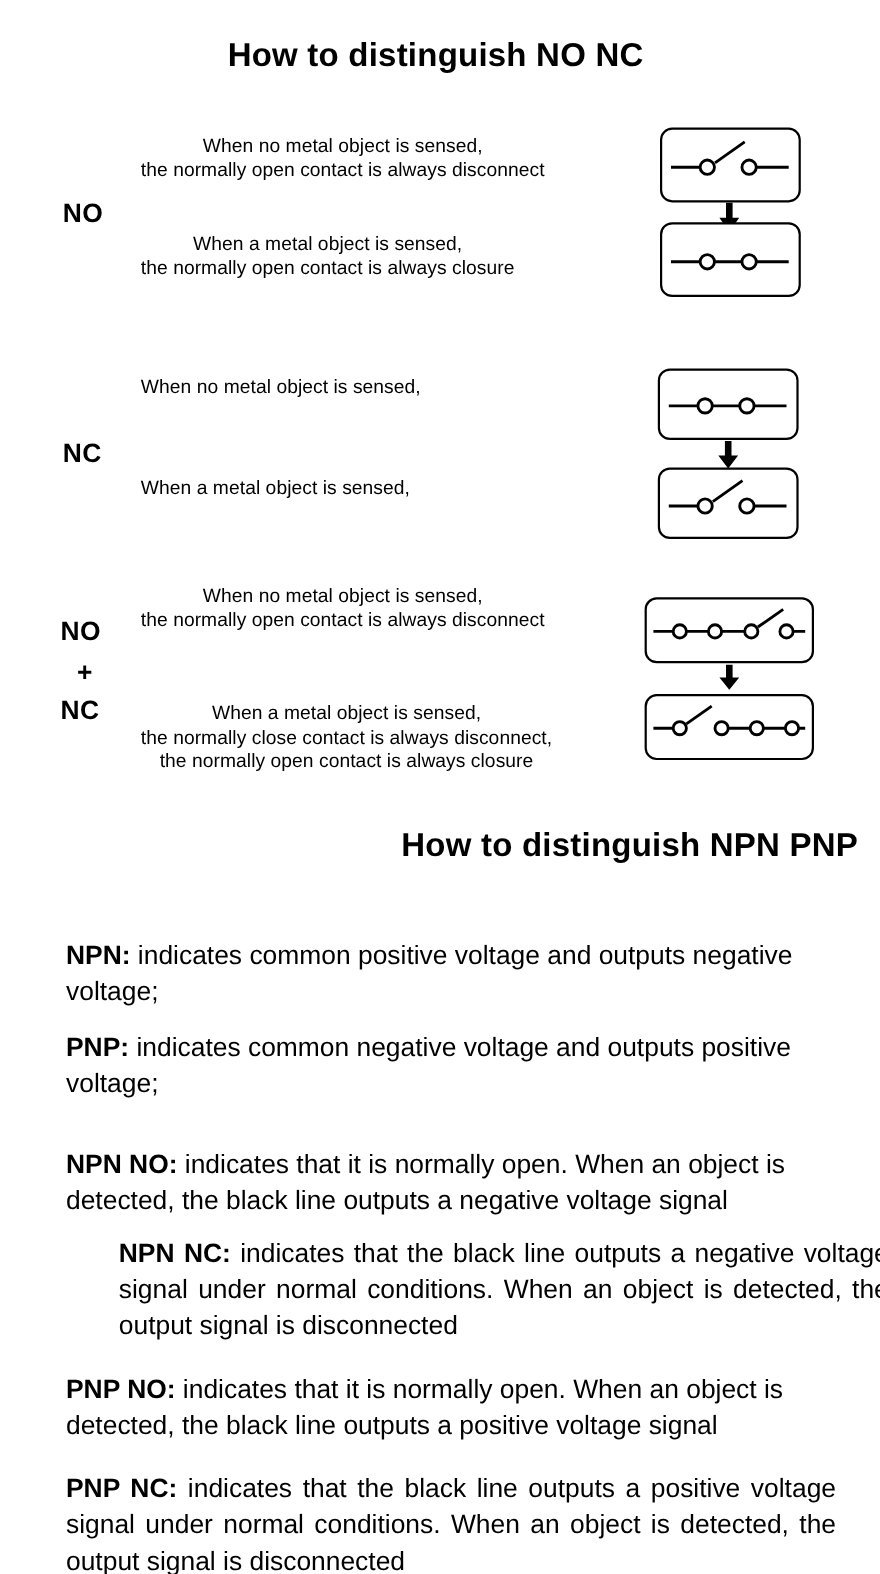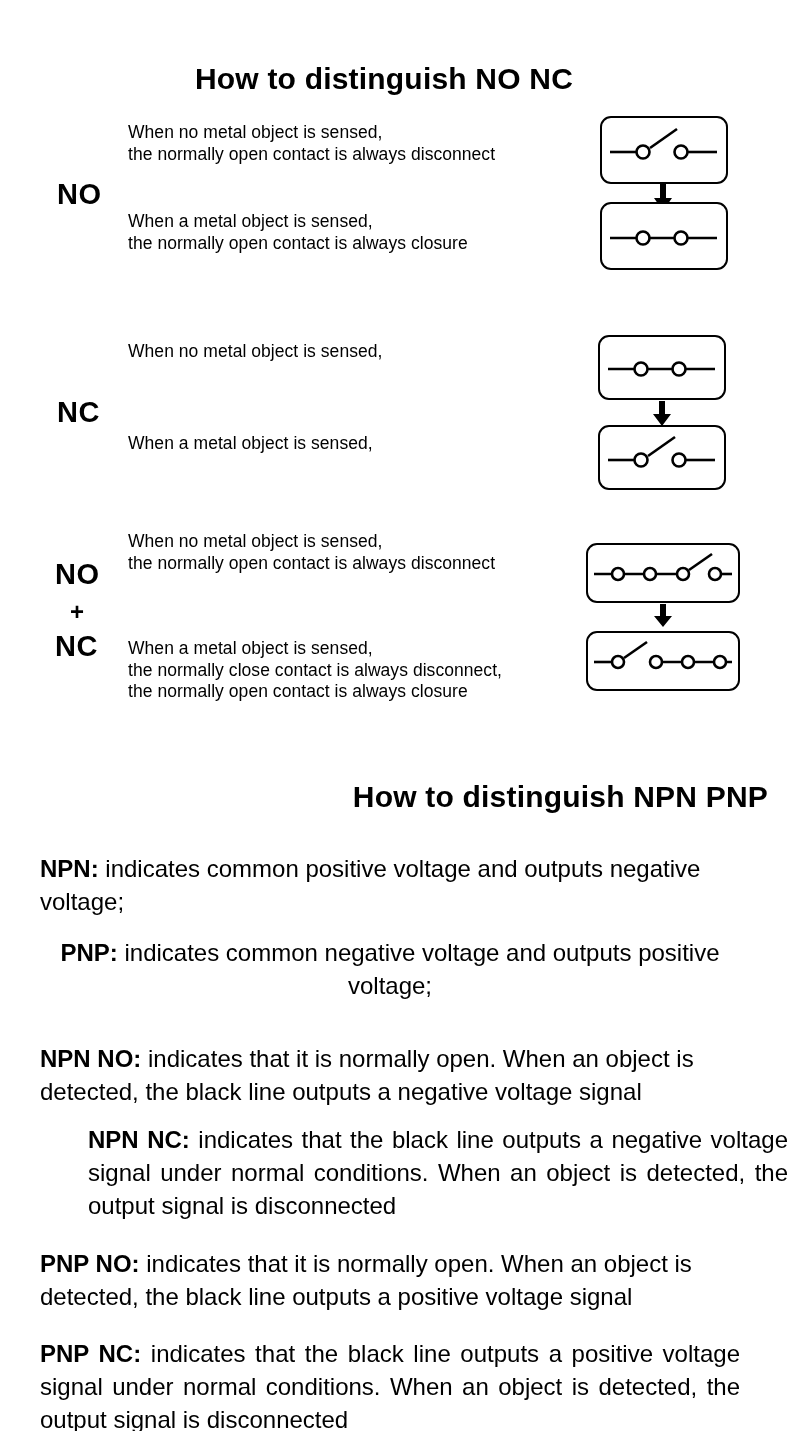--- a/index.html
+++ b/index.html
@@ -13,55 +13,55 @@
     height: 1431px;
     position: relative;
     font-family: "Liberation Sans", "DejaVu Sans", sans-serif;
     color: #000000;
     overflow: hidden;
   }
 
   
   .heading {
     position: absolute;
-    left: 0;
+    left: 12px;
     width: 768px;
     text-align: center;
     font-weight: bold;
     font-size: 30px;
     letter-spacing: 0.2px;
     color: #000;
-    margin-top: 28px;
   }
   #heading-no-nc { top: 34px; }
   #heading-npn-pnp { top: 752px; text-align: right; }
 
   
   .switch-section { position: absolute; left: 0; width: 800px; }
 
   .group-label {
     position: absolute;
     font-weight: bold;
-    font-size: 29px;
+    font-size: 24px;
     line-height: 29px;
     letter-spacing: 0.5px;
     white-space: nowrap;
   }
   .group-label.plus {
     font-size: 24px;
     line-height: 24px;
   }
 
   .desc {
     position: absolute;
     left: 128px;
     font-size: 17.5px;
     line-height: 21.5px;
     white-space: nowrap;
     letter-spacing: 0.05px;
+    text-align: center;
   }
   .desc .l { display: block; }
 
   
   .diagram {
     position: absolute;
     box-sizing: border-box;
     border: 2.5px solid #000;
     border-radius: 11px;
     background: #fff;
@@ -69,21 +69,21 @@
   .diagram svg { display: block; }
 
   .arrow {
     position: absolute;
     width: 20px;
   }
 
   
   .para {
     position: absolute;
-    left: 40px;
+    left: 60px;
     width: 700px;
     font-size: 24px;
     line-height: 33px;
     color: #000;
   }
   .para.justify { text-align: justify; text-align-last: left; }
   .para b { font-weight: bold; }
 </style>
 </head>
 <body>
@@ -210,21 +210,21 @@
   </div>
 
 </div>
 
 <div>
 
   <p class="para" style="top:828px;">
     <b>NPN:</b><span> indicates common positive voltage and outputs negative voltage;</span>
   </p>
 
-  <p class="para" style="top:912px;text-align:center;">
+  <p class="para" style="top:912px;">
     <b>PNP:</b><span> indicates common negative voltage and outputs positive voltage;</span>
   </p>
 
   <p class="para" style="top:1018px;">
     <b>NPN NO:</b><span> indicates that it is normally open. When an object is detected, the black line outputs a negative voltage signal</span>
   </p>
 
   <p class="para justify" style="top:1099px;margin-left:48px;">
     <b>NPN NC:</b><span> indicates that the black line outputs a negative voltage signal under normal conditions. When an object is detected, the output signal is disconnected</span>
   </p>

